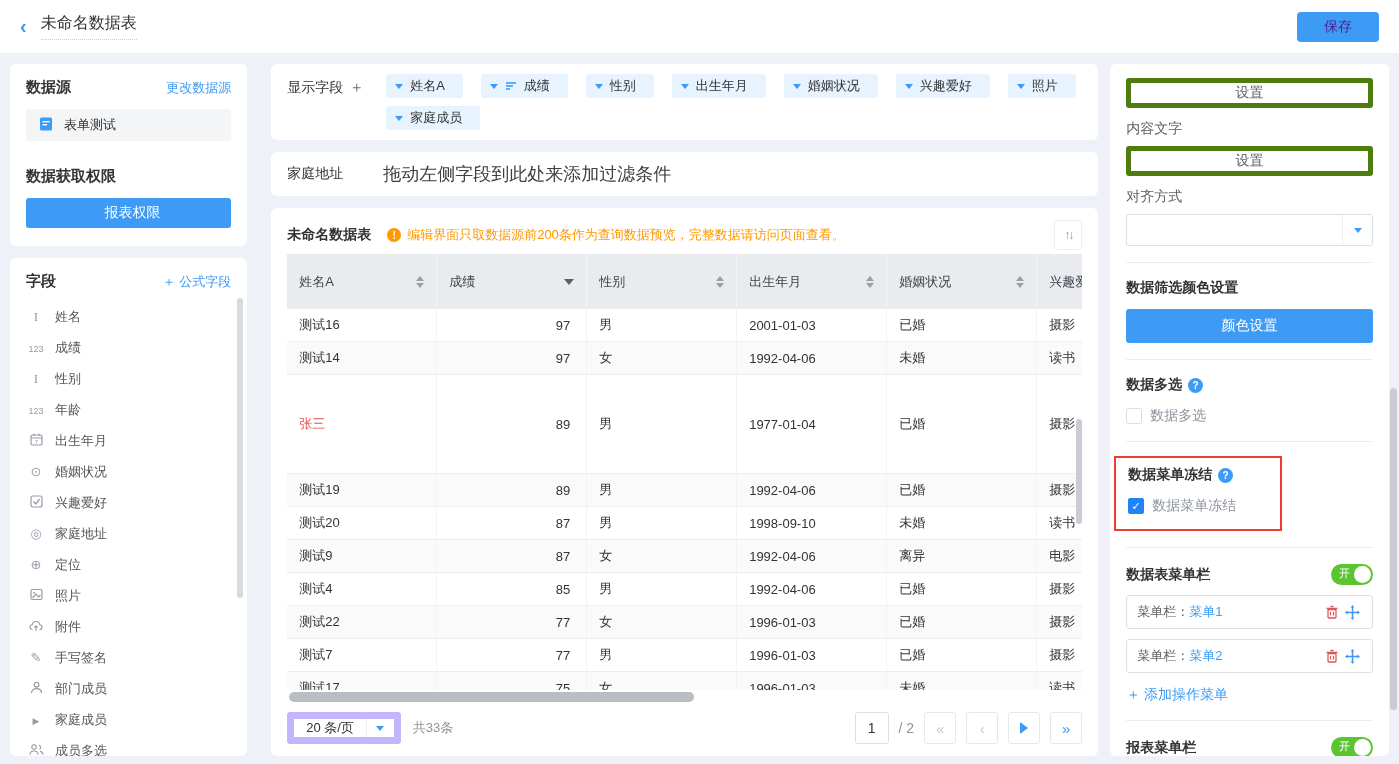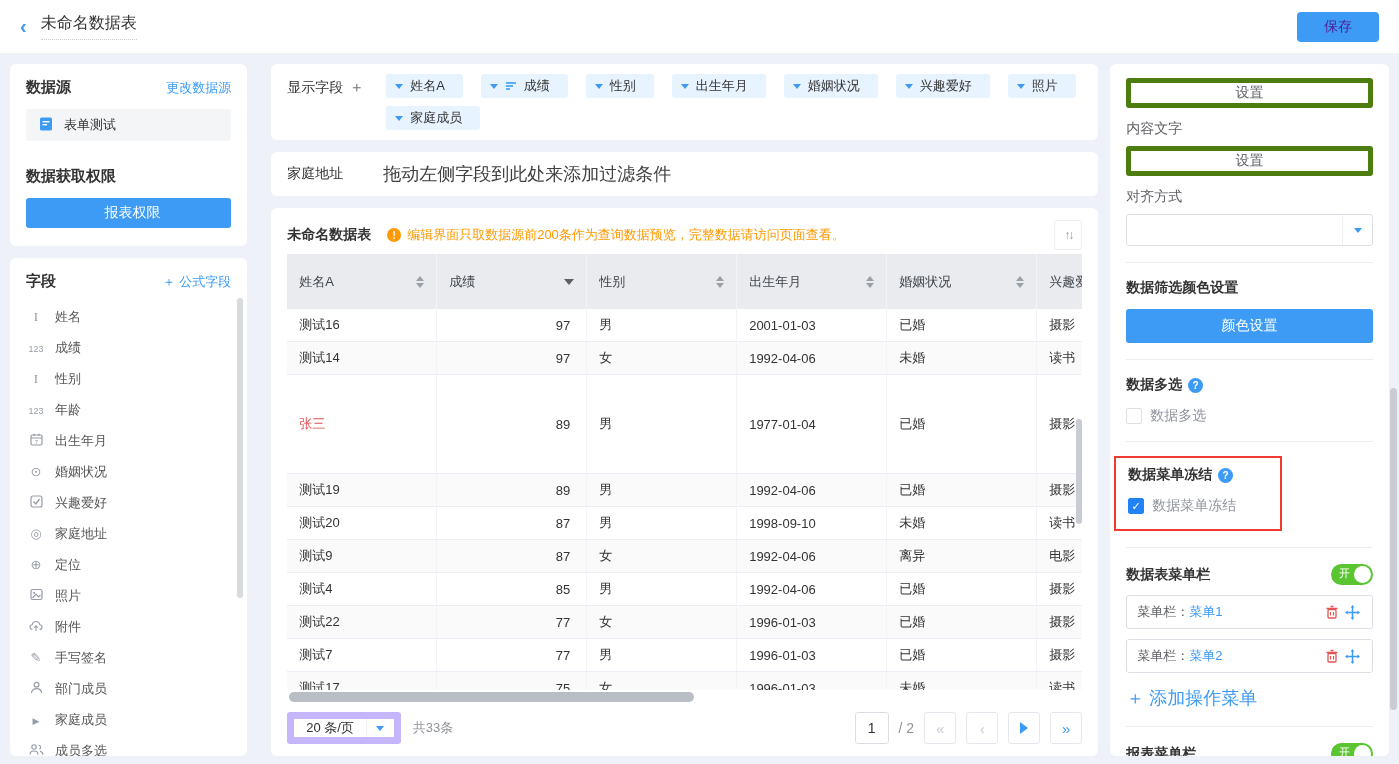--- a/index.html
+++ b/index.html
@@ -130,21 +130,21 @@
   .toggle { width:42px; height:21px; border-radius:11px; background:#5bc531; position:relative;
     flex:none; cursor:pointer; }
   .toggle .t-txt { position:absolute; left:8px; top:4px; color:#fff; font-size:11px; line-height:1; }
   .toggle .knob { position:absolute; right:2px; top:2px; width:17px; height:17px; border-radius:50%;
     background:#fff; }
   .menu-item { margin-top:10px; height:34px; border:1px solid #dcdfe6; border-radius:3px;
     display:flex; align-items:center; padding:0 10px; }
   .menu-item .m-lbl { flex:1; font-size:13px; color:#606266; }
   .menu-item .m-name { color:#3d9bf5; }
   .mi-btn { width:20px; display:flex; justify-content:center; cursor:pointer; }
-  .add-link { margin-top:13px; font-size:18px; color:#3d9bf5; cursor:pointer; }
+  .add-link { margin-top:13px; font-size:14px; color:#3d9bf5; cursor:pointer; }
   .win-thumb { position:fixed; right:2px; top:388px; width:7px; height:322px; background:#c9cdd3;
     border-radius:4px; }
 </style>
 </head>
 <body>
 
 <div class="app-header">
   <span class="back">‹</span>
   <span class="page-title">未命名数据表</span>
   <button class="save-btn">保存</button>

